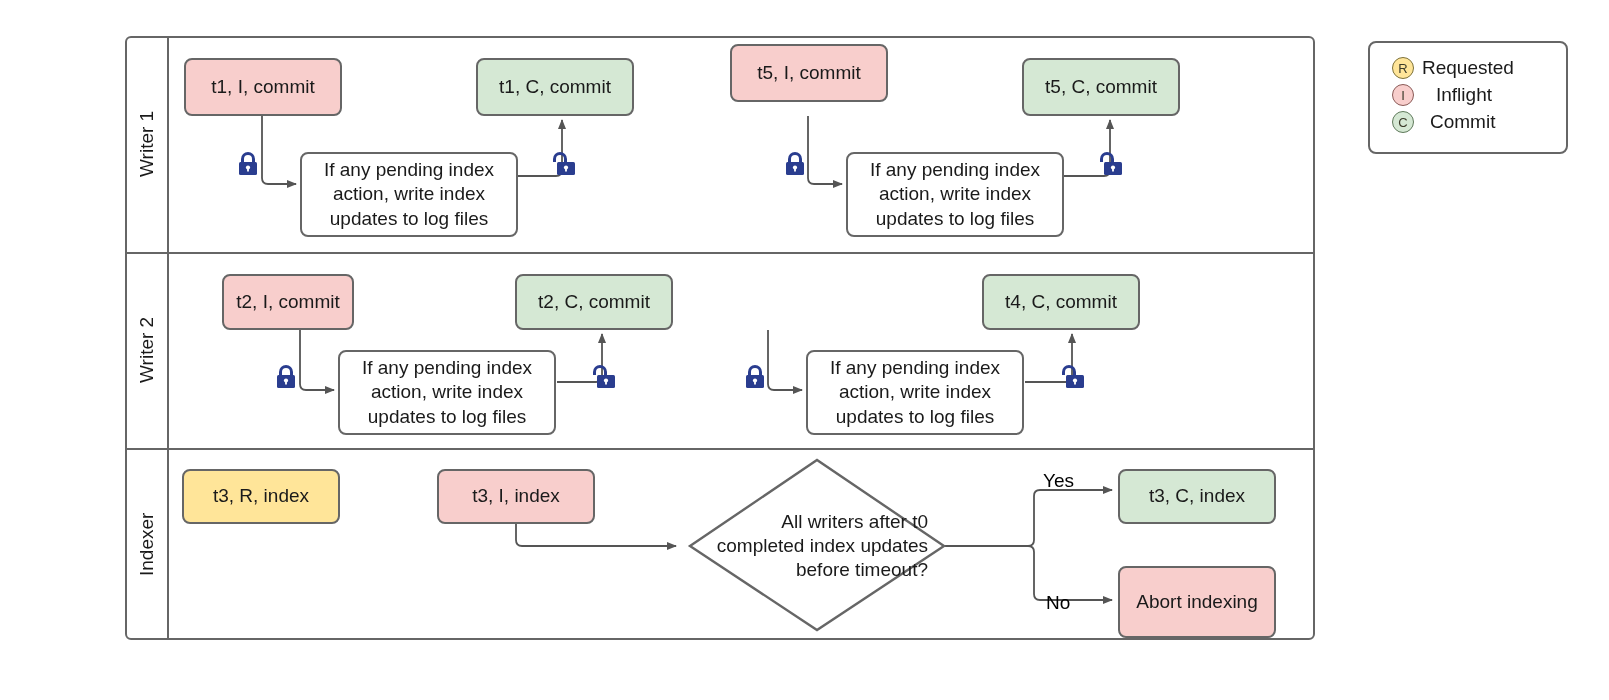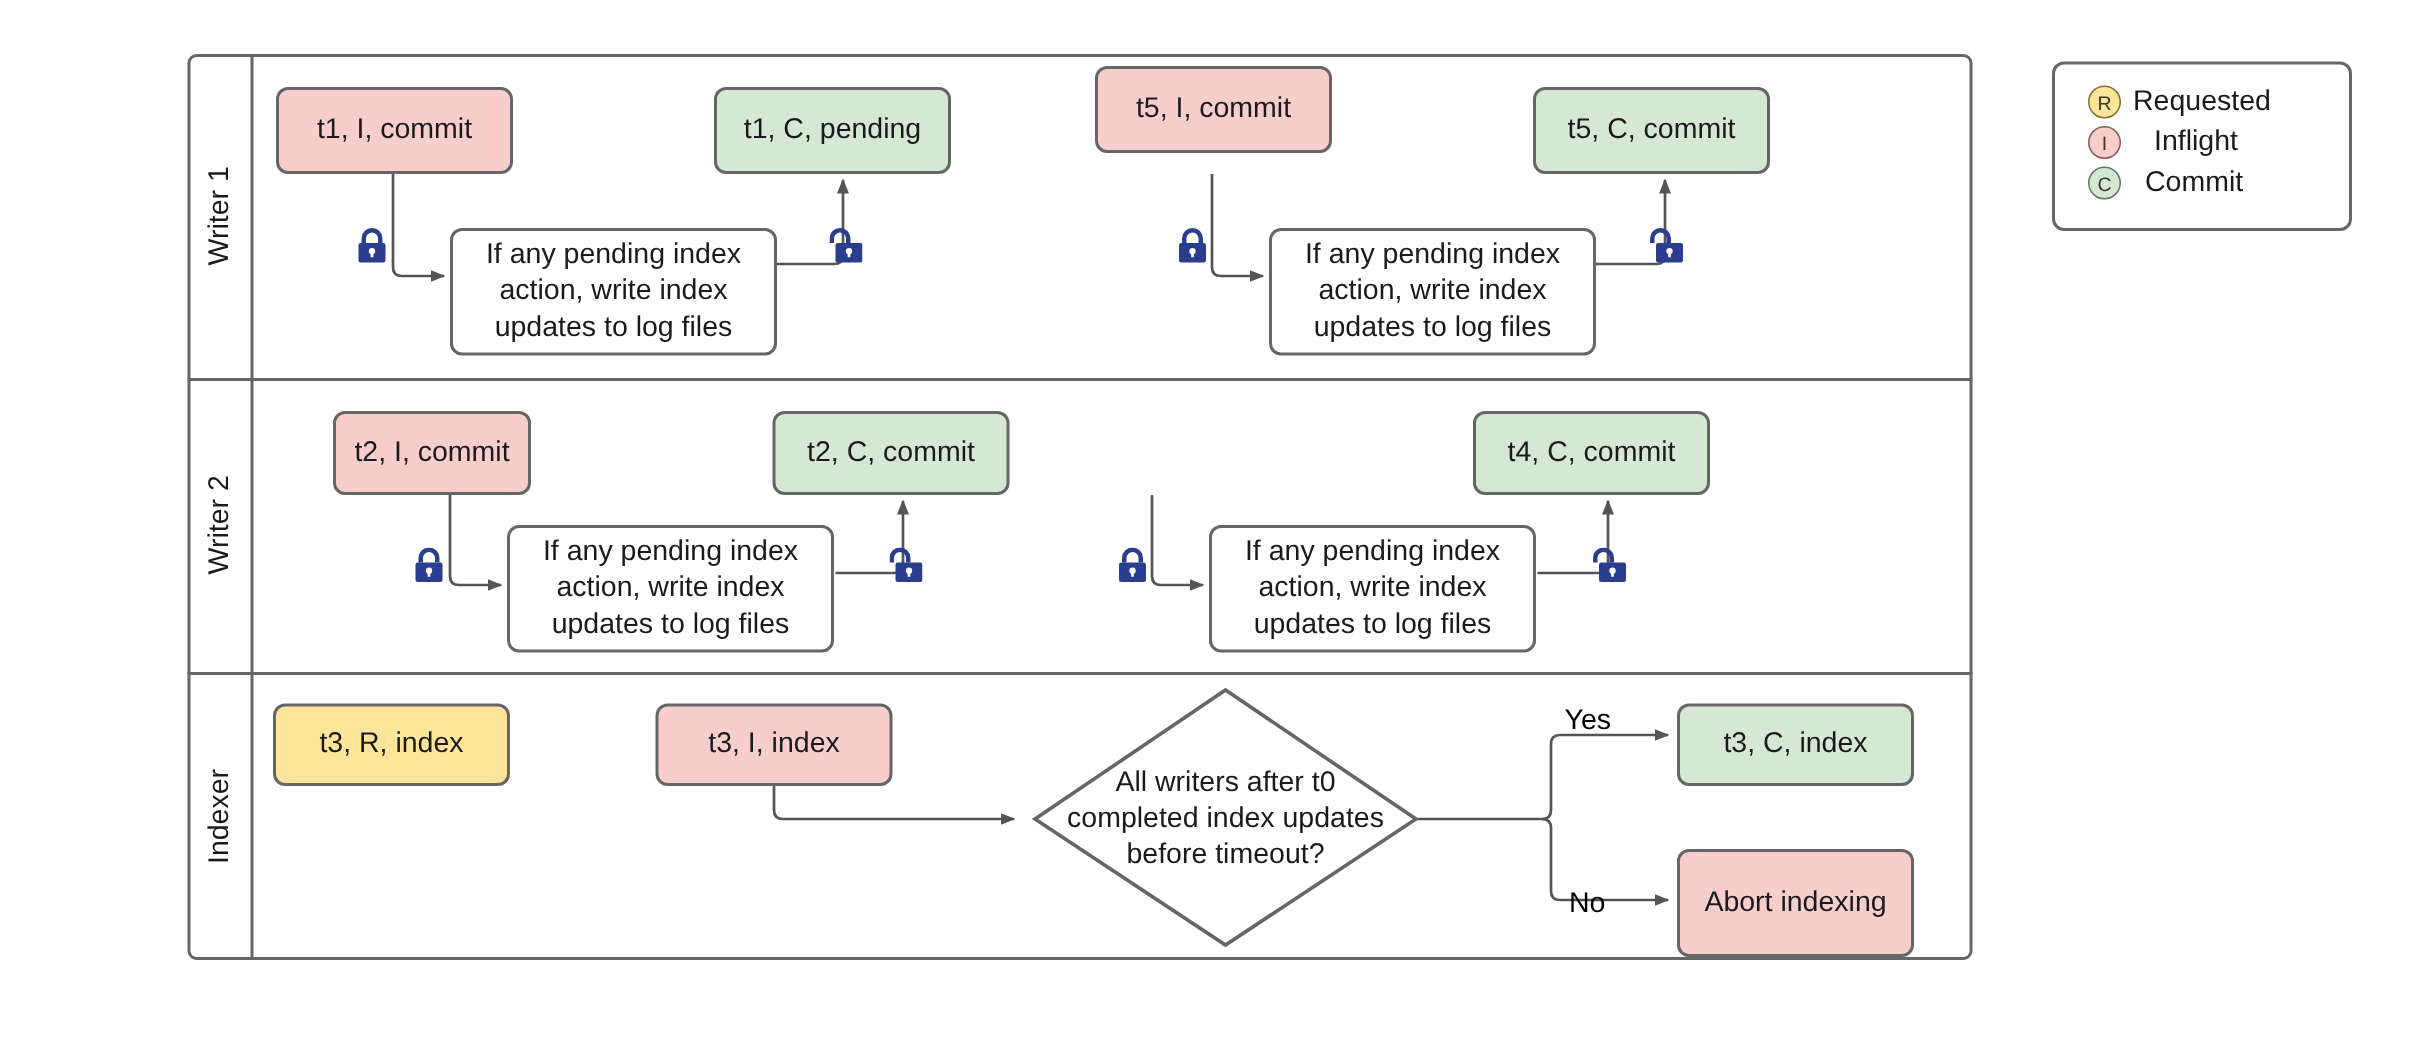--- a/index.html
+++ b/index.html
@@ -167,21 +167,21 @@
 
     <path d="M1028,546 Q1034,546 1034,540 L1034,496 Q1034,490 1040,490 L1112,490" fill="none" stroke="#555555" stroke-width="1.8" marker-end="url(#arrow)"></path>
 
     <path d="M1028,546 Q1034,546 1034,552 L1034,594 Q1034,600 1040,600 L1112,600" fill="none" stroke="#555555" stroke-width="1.8" marker-end="url(#arrow)"></path>
 
     <polygon points="690,546 817,460 944,546 817,630" fill="#ffffff" stroke="#666666" stroke-width="2.4"></polygon>
   </svg>
 
   <div class="node pink" style="left:184px; top:58px; width:158px; height:58px;">t1, I, commit</div>
 
-  <div class="node green" style="left:476px; top:58px; width:158px; height:58px;">t1, C, pending</div>
+  <div class="node green" style="left:476px; top:58px; width:158px; height:58px;">t1, C, commit</div>
 
   <div class="node pink" style="left:730px; top:44px; width:158px; height:58px;">t5, I, commit</div>
 
   <div class="node green" style="left:1022px; top:58px; width:158px; height:58px;">t5, C, commit</div>
 
   <div class="node plain" style="left:300px; top:152px; width:218px; height:85px;">If any pending index action, write index updates to log files</div>
 
   <div class="node plain" style="left:846px; top:152px; width:218px; height:85px;">If any pending index action, write index updates to log files</div>
 
   <div class="lock" style="left:237px; top:152px;">
@@ -258,21 +258,21 @@
       <rect x="4" y="10" width="18" height="13" rx="1.5" fill="#2a3d8f"></rect>
       <circle cx="13" cy="15.5" r="2.1" fill="#ffffff"></circle>
       <rect x="12.1" y="15.5" width="1.8" height="4" fill="#ffffff"></rect>
     </svg>
   </div>
 
   <div class="node yellow" style="left:182px; top:469px; width:158px; height:55px;">t3, R, index</div>
 
   <div class="node pink" style="left:437px; top:469px; width:158px; height:55px;">t3, I, index</div>
 
-  <div class="node" style="left:700px; top:500px; width:234px; height:92px; border:none; background:transparent; border-radius:0;">All writers after t0 completed index updates before timeout?</div>
+  <div class="node" style="left:700px; top:500px; width:234px; height:92px; border:none; background:transparent; border-radius:0;text-align:right;">All writers after t0 completed index updates before timeout?</div>
 
   <div class="edge-label" style="left:1043px; top:470px;">Yes</div>
 
   <div class="edge-label" style="left:1046px; top:592px;">No</div>
 
   <div class="node green" style="left:1118px; top:469px; width:158px; height:55px;">t3, C, index</div>
 
   <div class="node pink" style="left:1118px; top:566px; width:158px; height:72px;">Abort indexing</div>
 
   <div class="legend-box" style="left:1368px; top:41px; width:200px; height:113px;">

